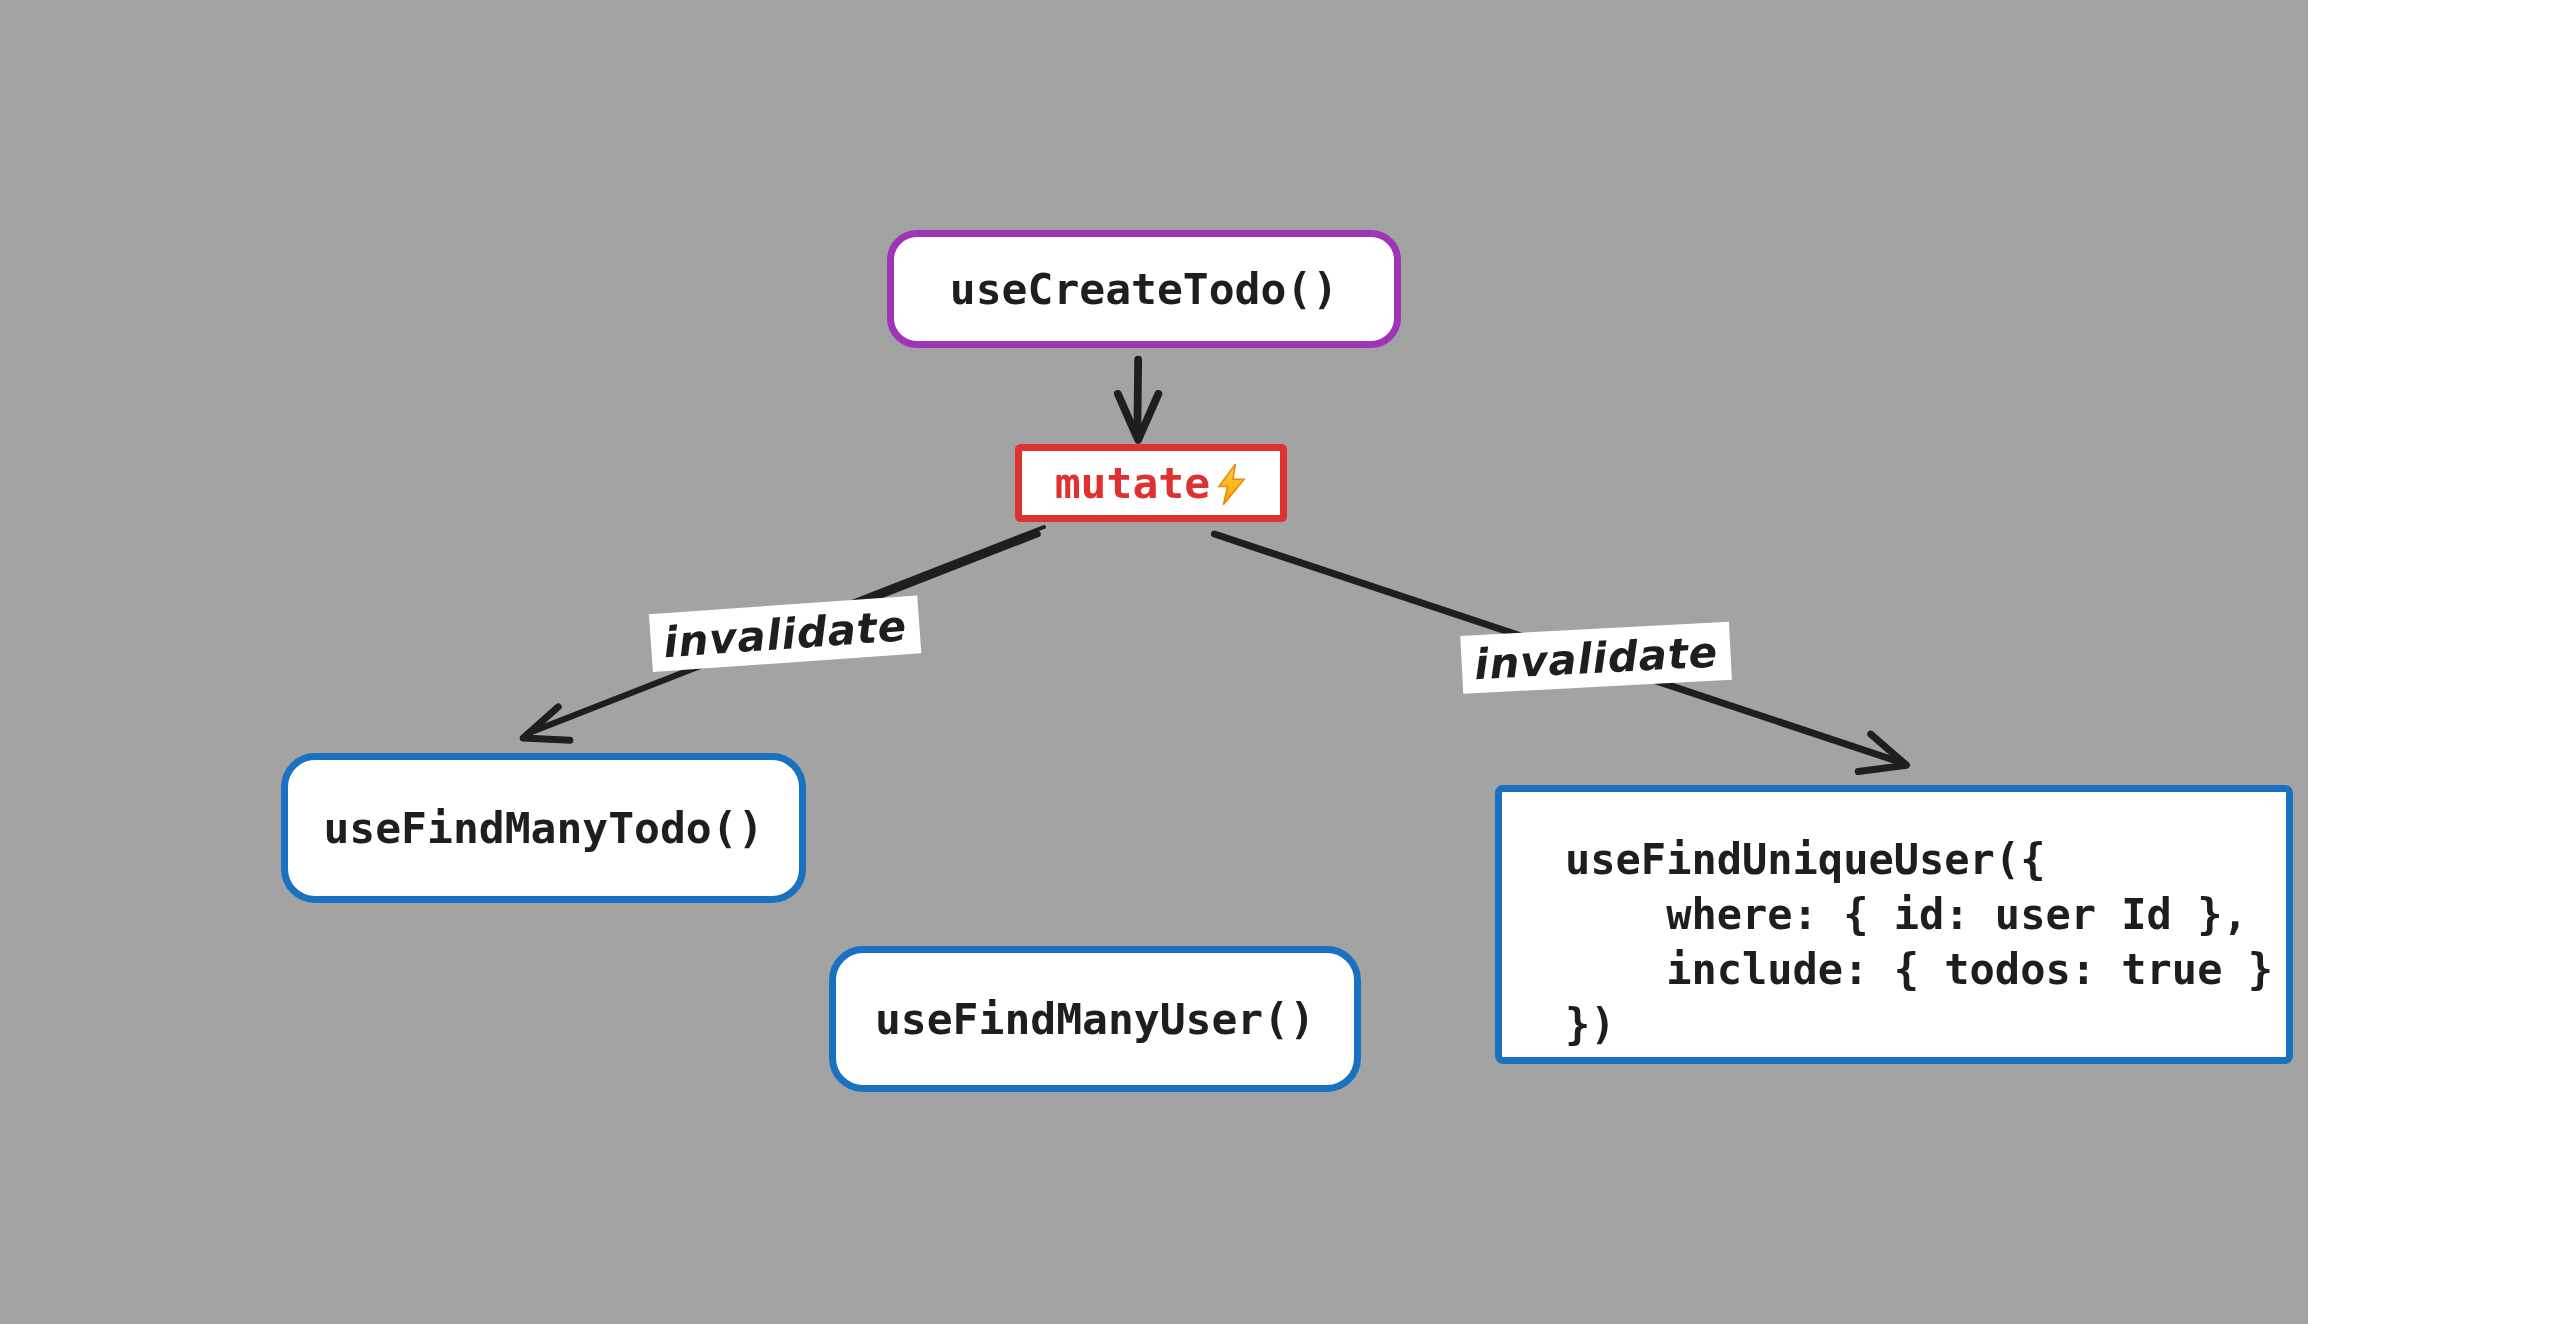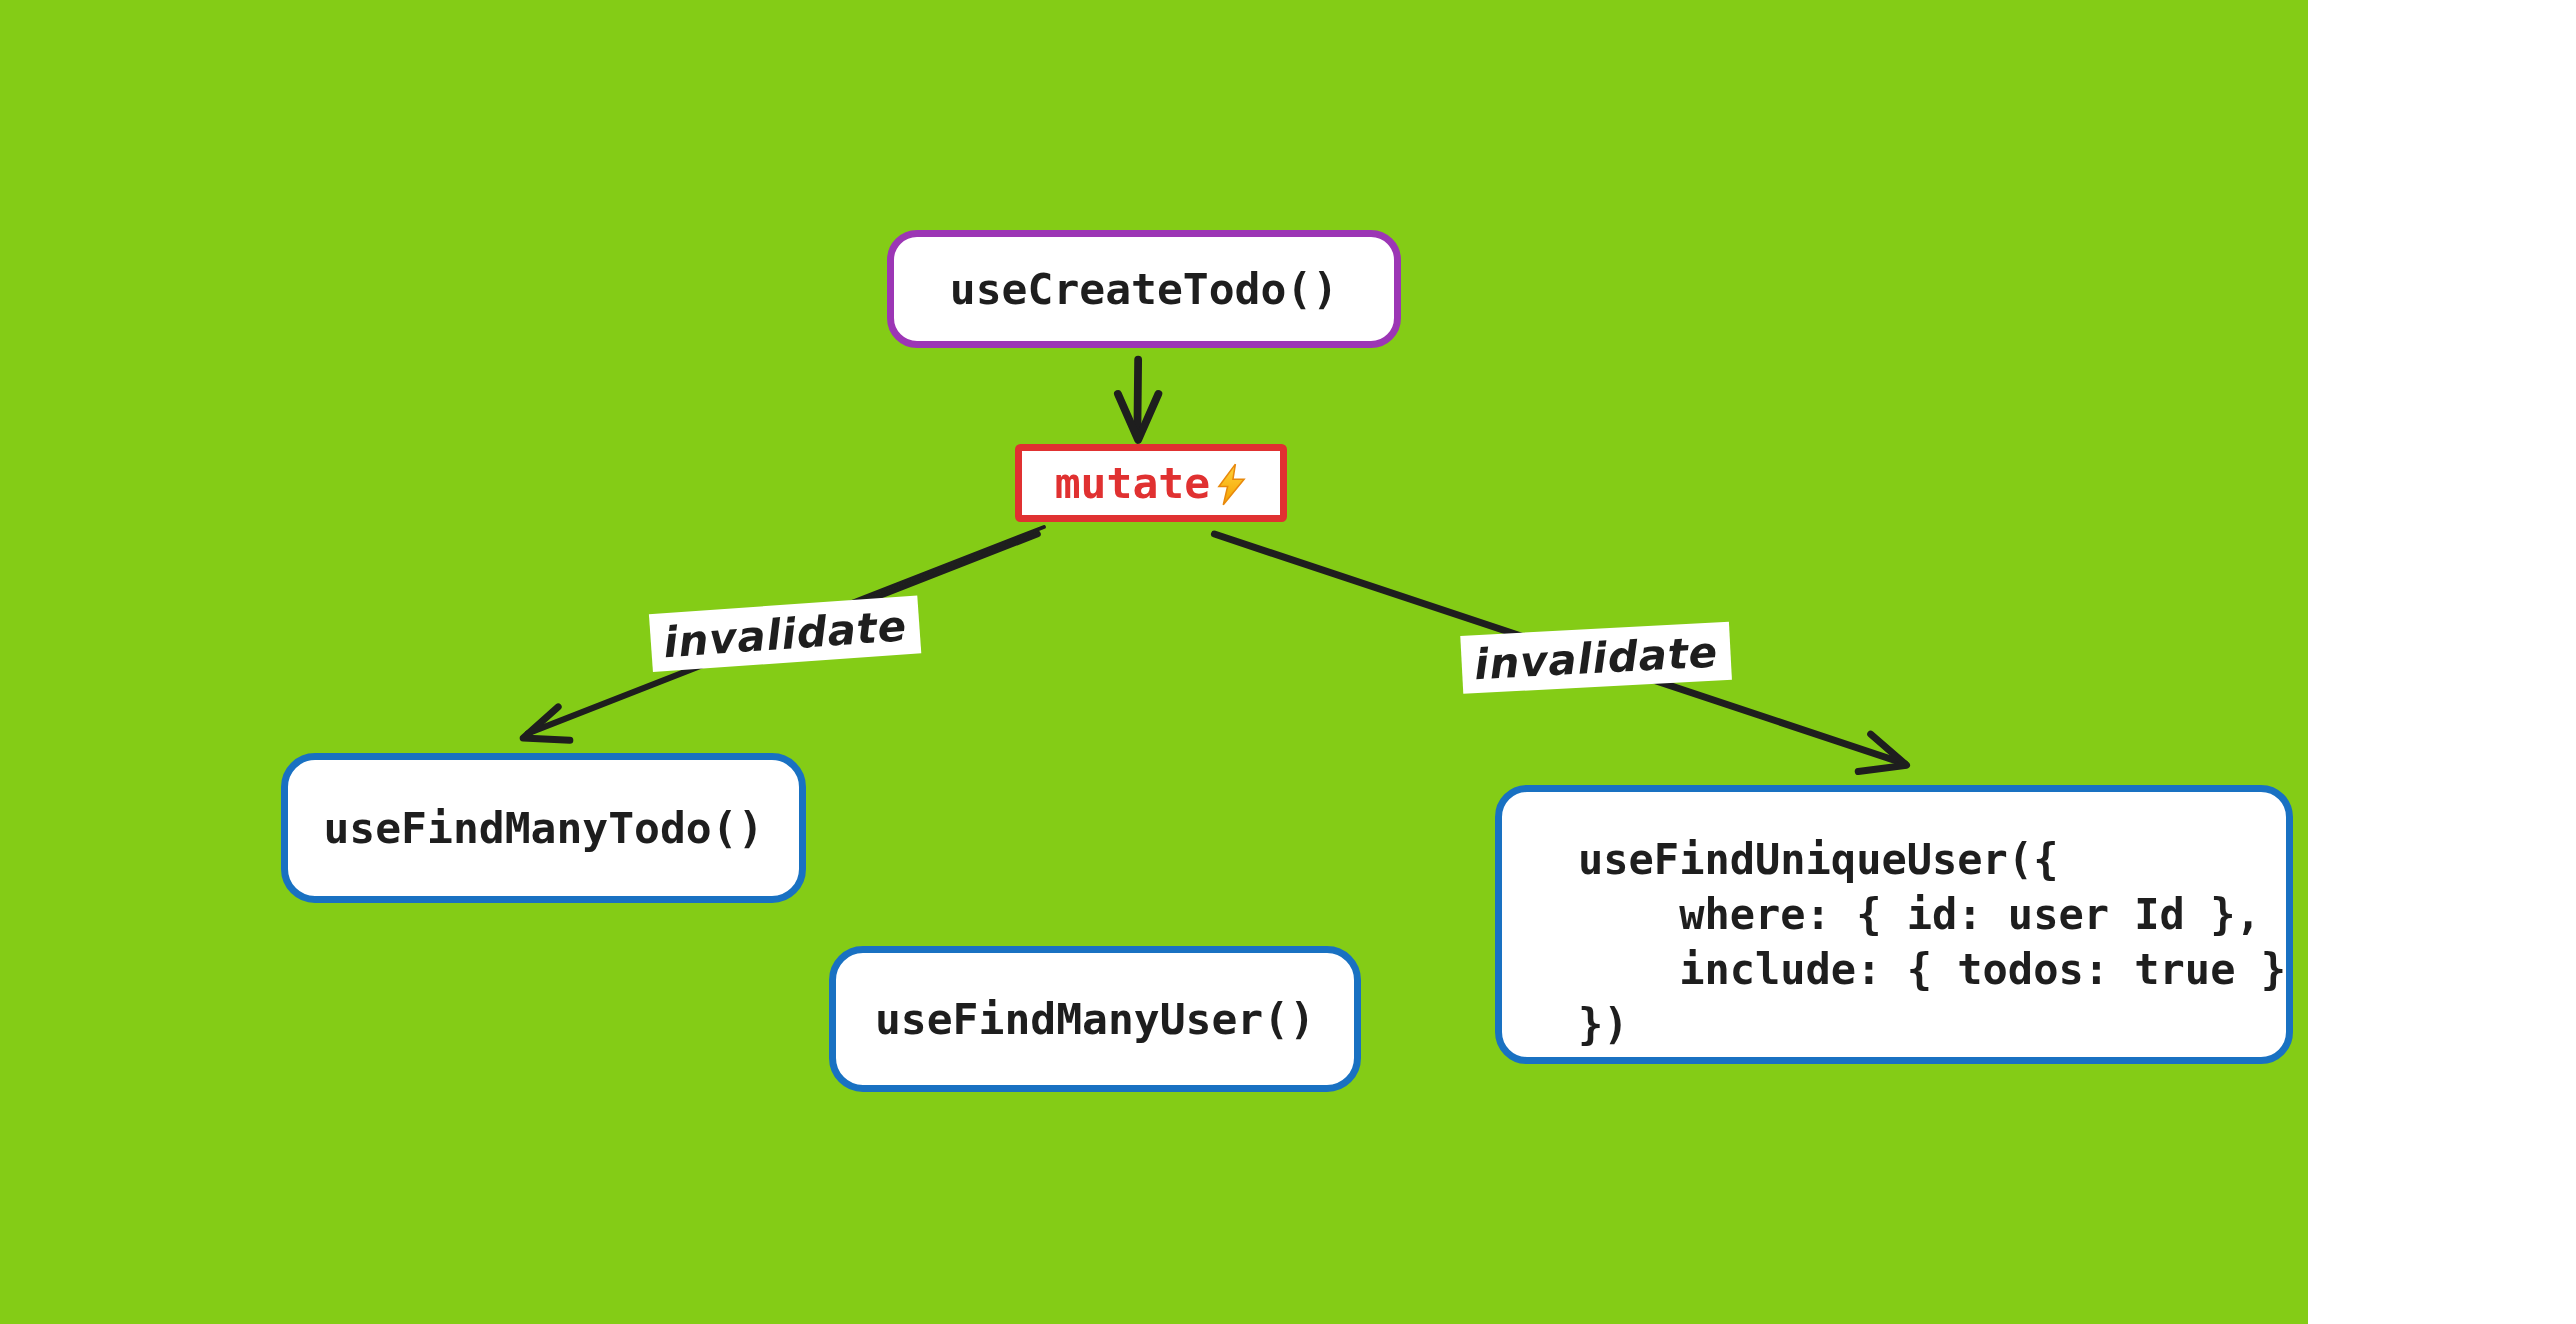--- a/index.html
+++ b/index.html
@@ -1,21 +1,21 @@
 <!DOCTYPE html>
 <html style="font-size:12.5px"><head>
 <meta charset="utf-8">
 <style>
   html, body { margin: 0; padding: 0; }
   body { background: #ffffff; }
   .canvas {
     position: relative;
     width: 2308px;
     height: 1325px;
-    background: #84cc16;
+    background: #a3a3a3;
     overflow: hidden;
     font-family: "DejaVu Sans Mono", "Liberation Mono", monospace;
   }
   .arrow-layer {
     position: absolute;
     left: 0; top: 0;
     width: 2576px; height: 1325px;
     pointer-events: none;
   }
   .node {
@@ -52,22 +52,22 @@
     border-radius: 34px;
   }
   .node-find-many-user {
     left: 829px; top: 946px; width: 532px; height: 146px;
     border: 7.8px solid #1971c2;
     border-radius: 34px;
   }
   .node-find-unique-user {
     left: 1495px; top: 785px; width: 798px; height: 279px;
     border: 7.8px solid #1971c2;
-    border-radius: 32px;
-    justify-content: flex-end;
+    border-radius: 8px;
+    justify-content: center;
     align-items: flex-start;
   }
   .node-find-unique-user pre {
     margin: 0;
     padding: 40px 0 0 50px;
     font-family: "DejaVu Sans Mono", "Liberation Mono", monospace;
     font-weight: bold;
     font-size: 42px;
     line-height: 55px;
     color: #1e1e1e;

